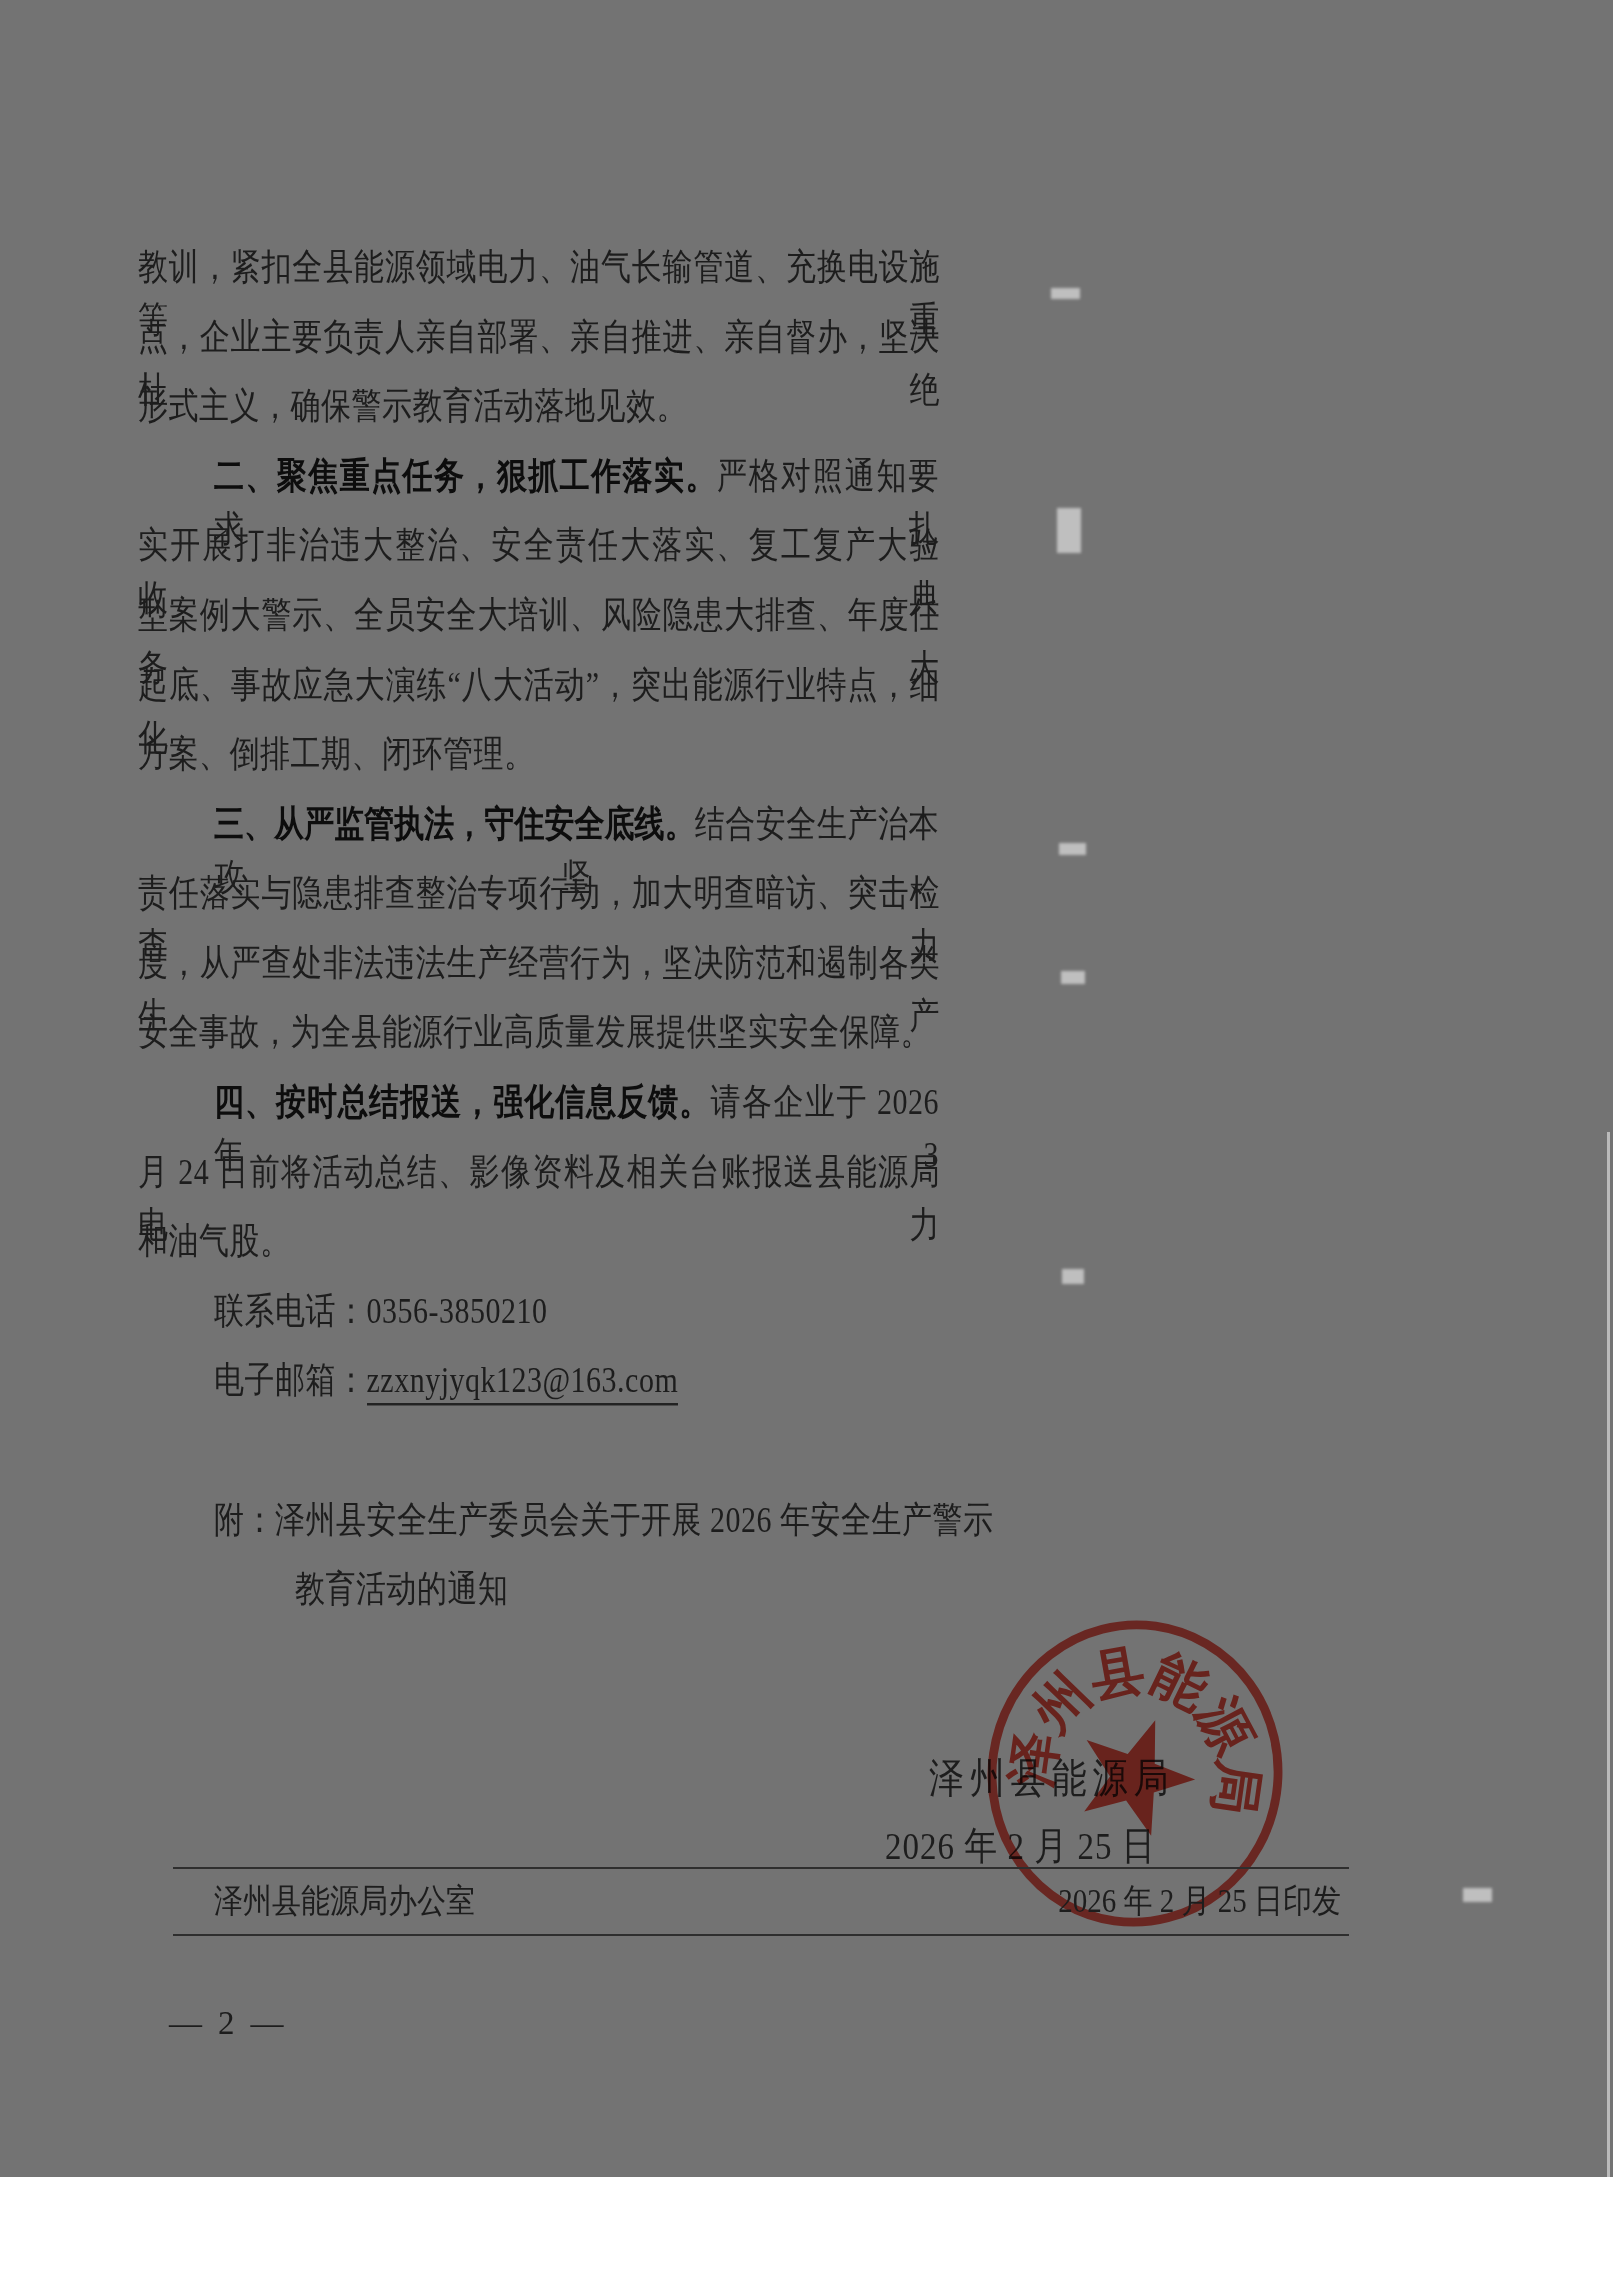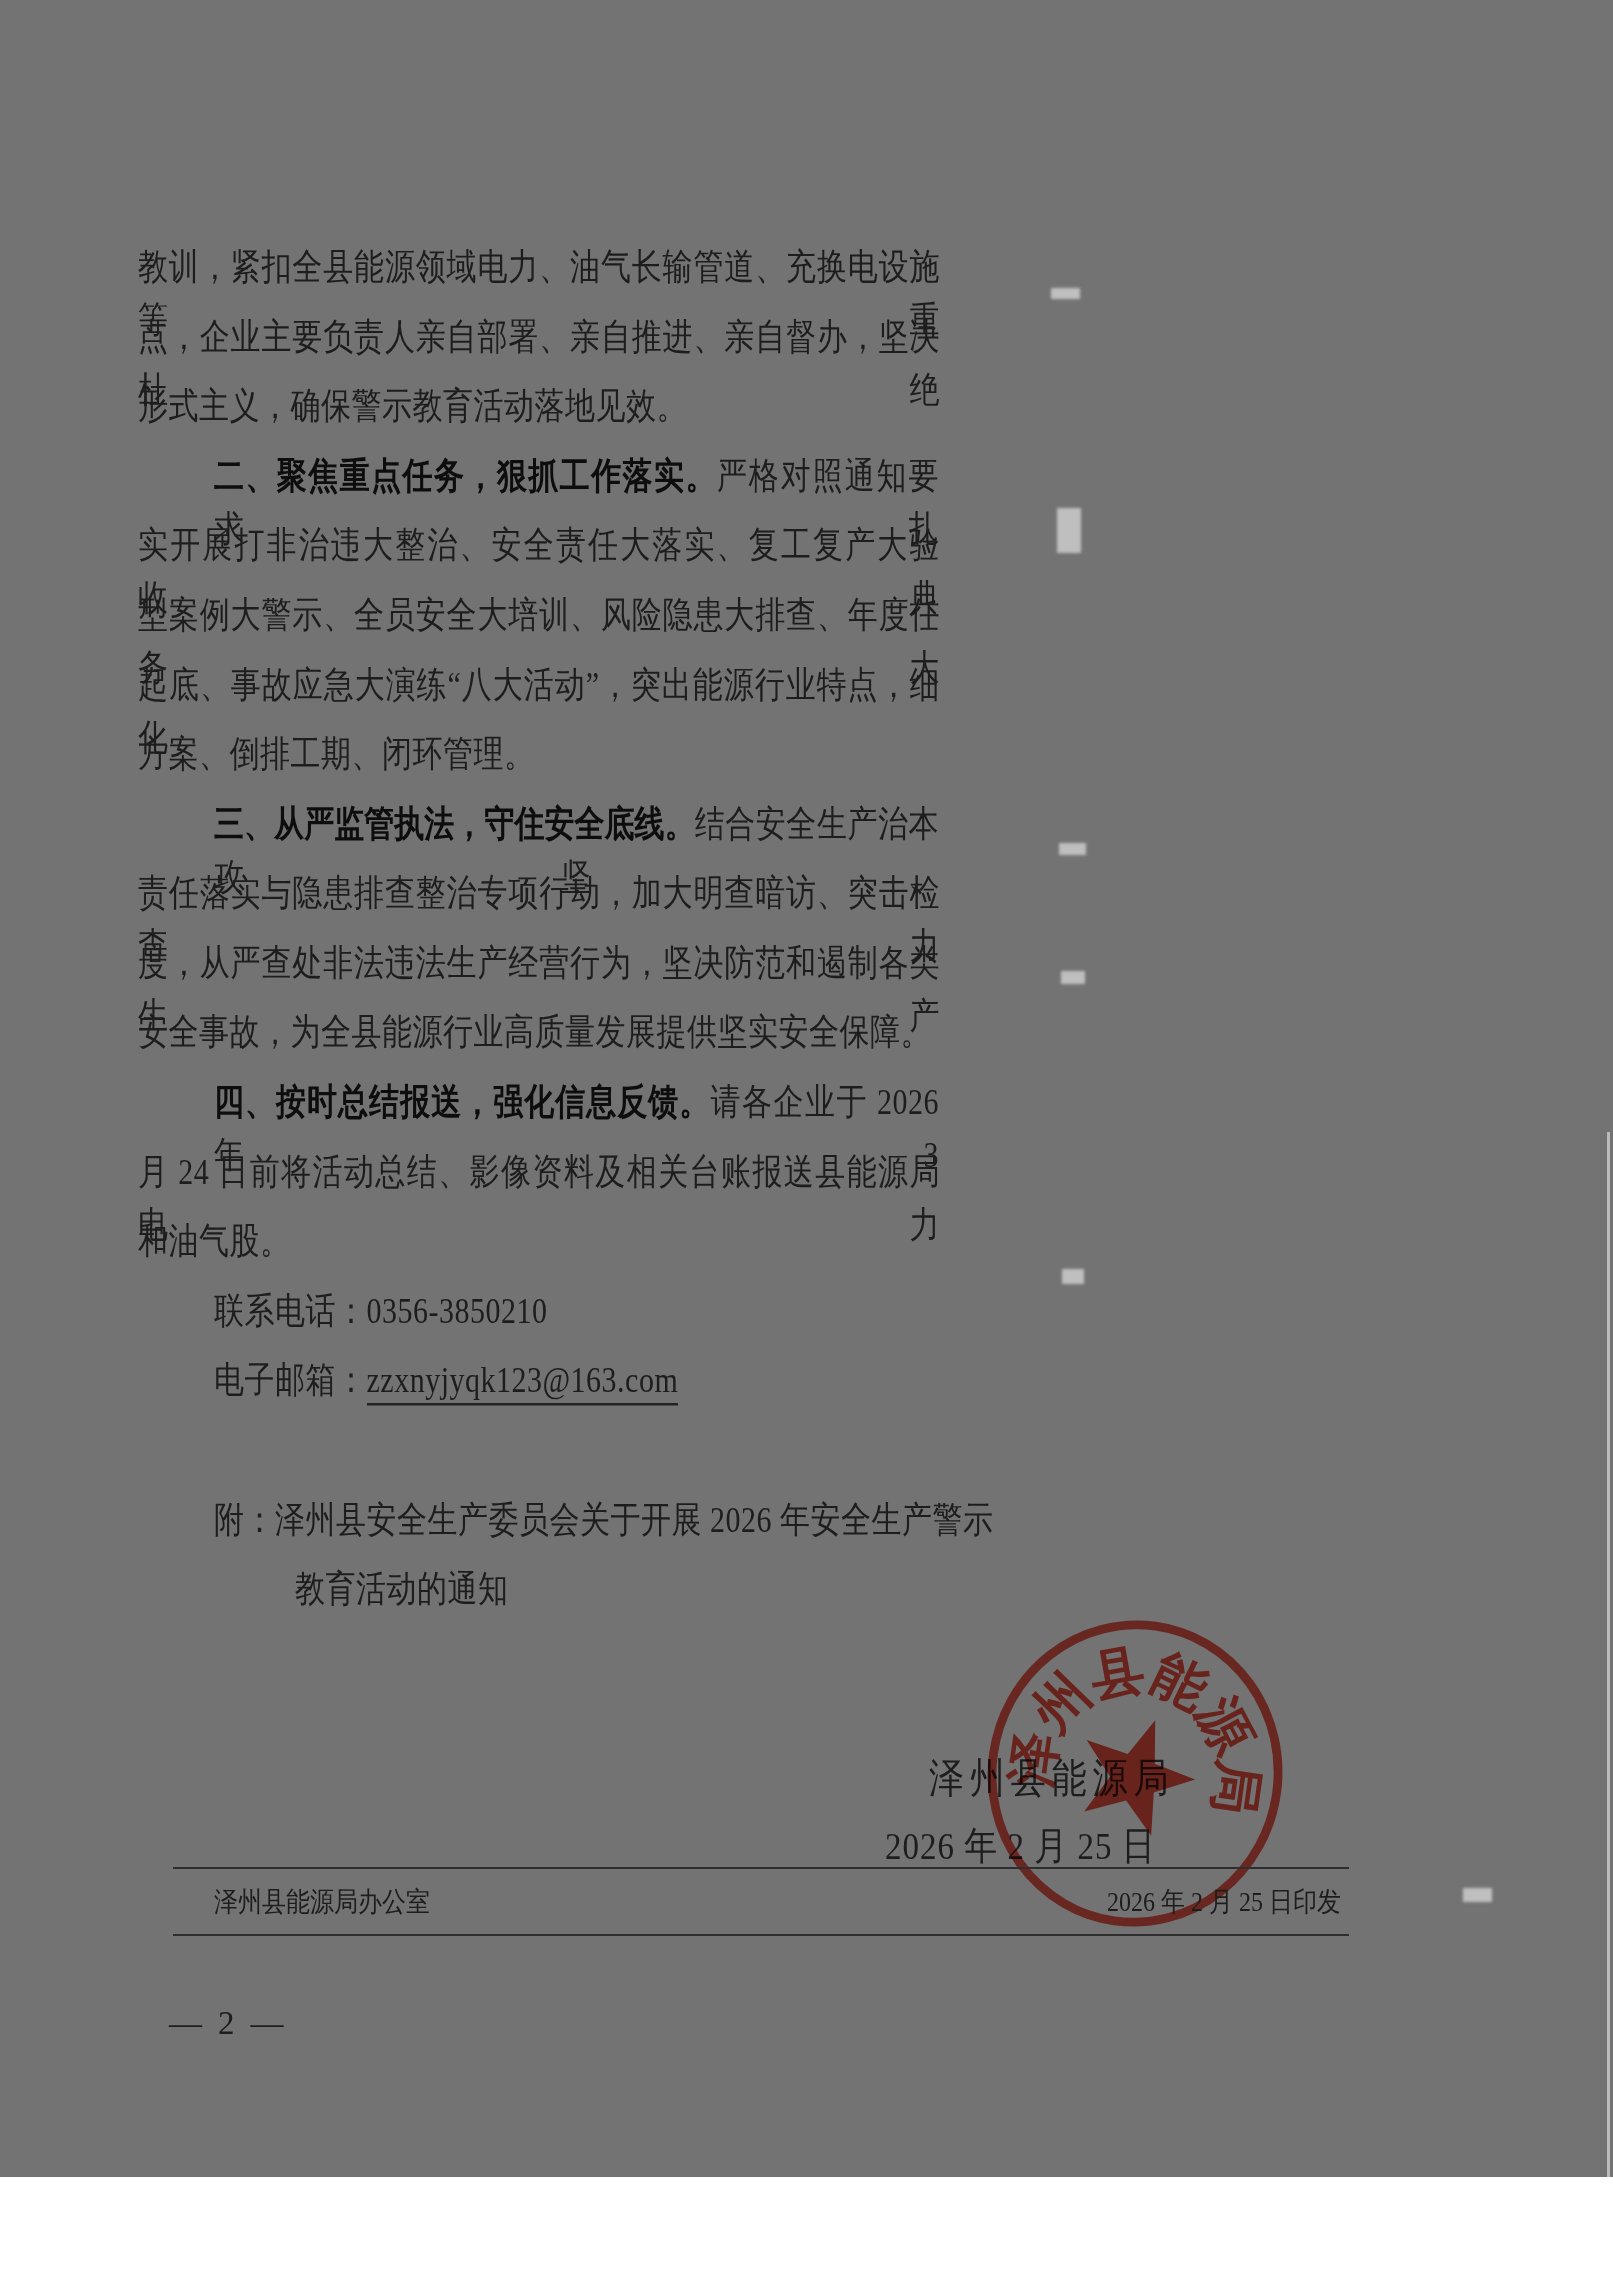--- a/index.html
+++ b/index.html
@@ -35,21 +35,21 @@
   .sig-date{
     position:absolute;left:885px;top:1820px;
     font-size:33px;letter-spacing:1px;white-space:nowrap;
     transform:scale(1,1.18);transform-origin:0 0;
   }
   .footer{
     position:absolute;left:173px;top:1867px;width:1127px;height:65px;
     border-top:2.9px solid #2e2e2e;border-bottom:2.9px solid #2e2e2e;
     display:flex;align-items:center;justify-content:space-between;
     padding:0 7.8px 0 41px;box-sizing:content-box;
-    font-size:24px;
+    font-size:29px;
     gap:37px;
   }
   .footer span{transform:scale(1,1.15);transform-origin:center;white-space:nowrap;}
   .pagenum{
     position:absolute;left:169px;top:2005px;
     font-size:33px;letter-spacing:3.9px;white-space:nowrap;
   }
   .seal{
     position:absolute;left:978px;top:1613px;width:316px;height:323px;
     mix-blend-mode:multiply;opacity:0.9;

